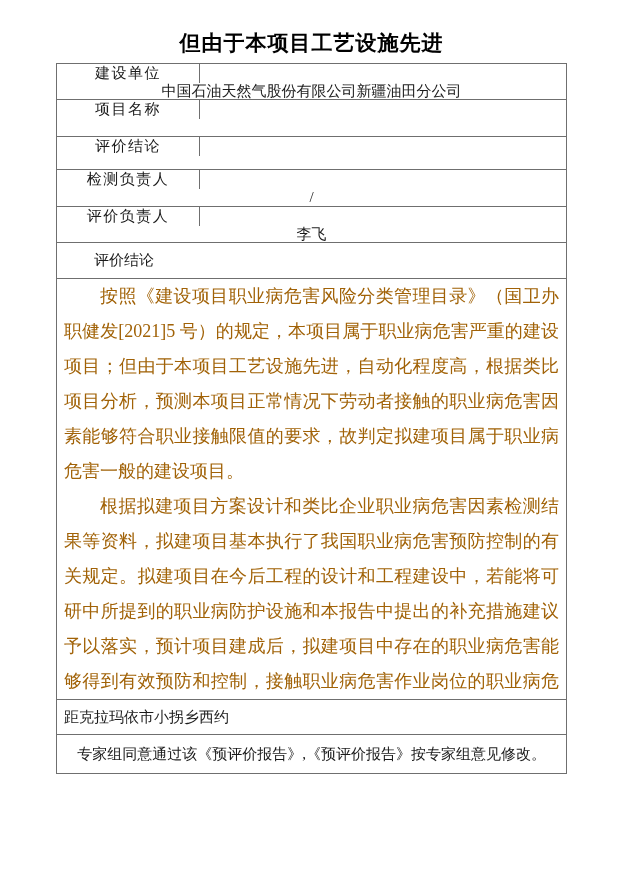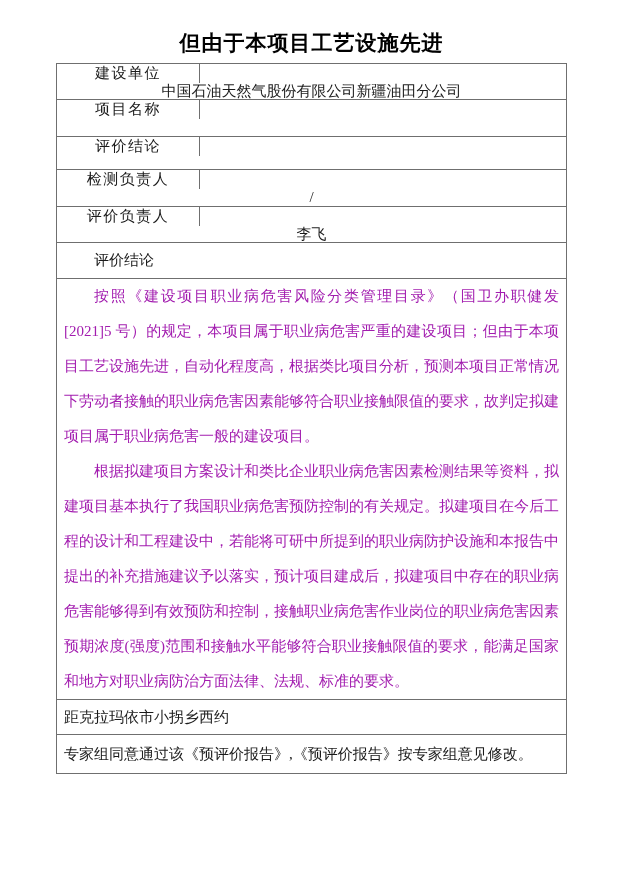--- a/index.html
+++ b/index.html
@@ -20,21 +20,21 @@
     font-weight:bold;
     letter-spacing:1px;
     color:#000000;
   }
   .doc-table {
     width:509px;
     margin:6px auto 0 auto;
     border:1px solid #6f6f6f;
   }
   .r { display:flex; border-bottom:1px solid #6f6f6f; box-sizing:content-box;flex-direction:column; }
-  .r:last-child { border-bottom:none; }
+  .r:last-child { border-bottom:none;align-items:center; }
   .lab {
     width:142px;
     border-right:1px solid #6f6f6f;
     display:flex; align-items:center; justify-content:center;
     font-size:15px;
     letter-spacing:1.5px;
     color:#1a1a1a;
   }
   .val {
     flex:1;
@@ -50,24 +50,24 @@
     flex:1;
     display:flex; align-items:center;
     font-size:15px;
     color:#1a1a1a;
     padding:0 7px;
   }
   .indent2 { text-indent:2em; width:100%; }
   .paras {
     flex:1;
     padding:0 7px;
-    font-size:15px;
+    font-size:18px;
     line-height:35px;
     text-align:justify;
-    color:#a21caf;
+    color:#a16207;
     overflow:hidden;
   }
   .paras p { margin:0; text-indent:2em; }
 </style>
 </head>
 <body>
 
 <div class="page">
 
   <div class="title">但由于本项目工艺设施先进</div>

